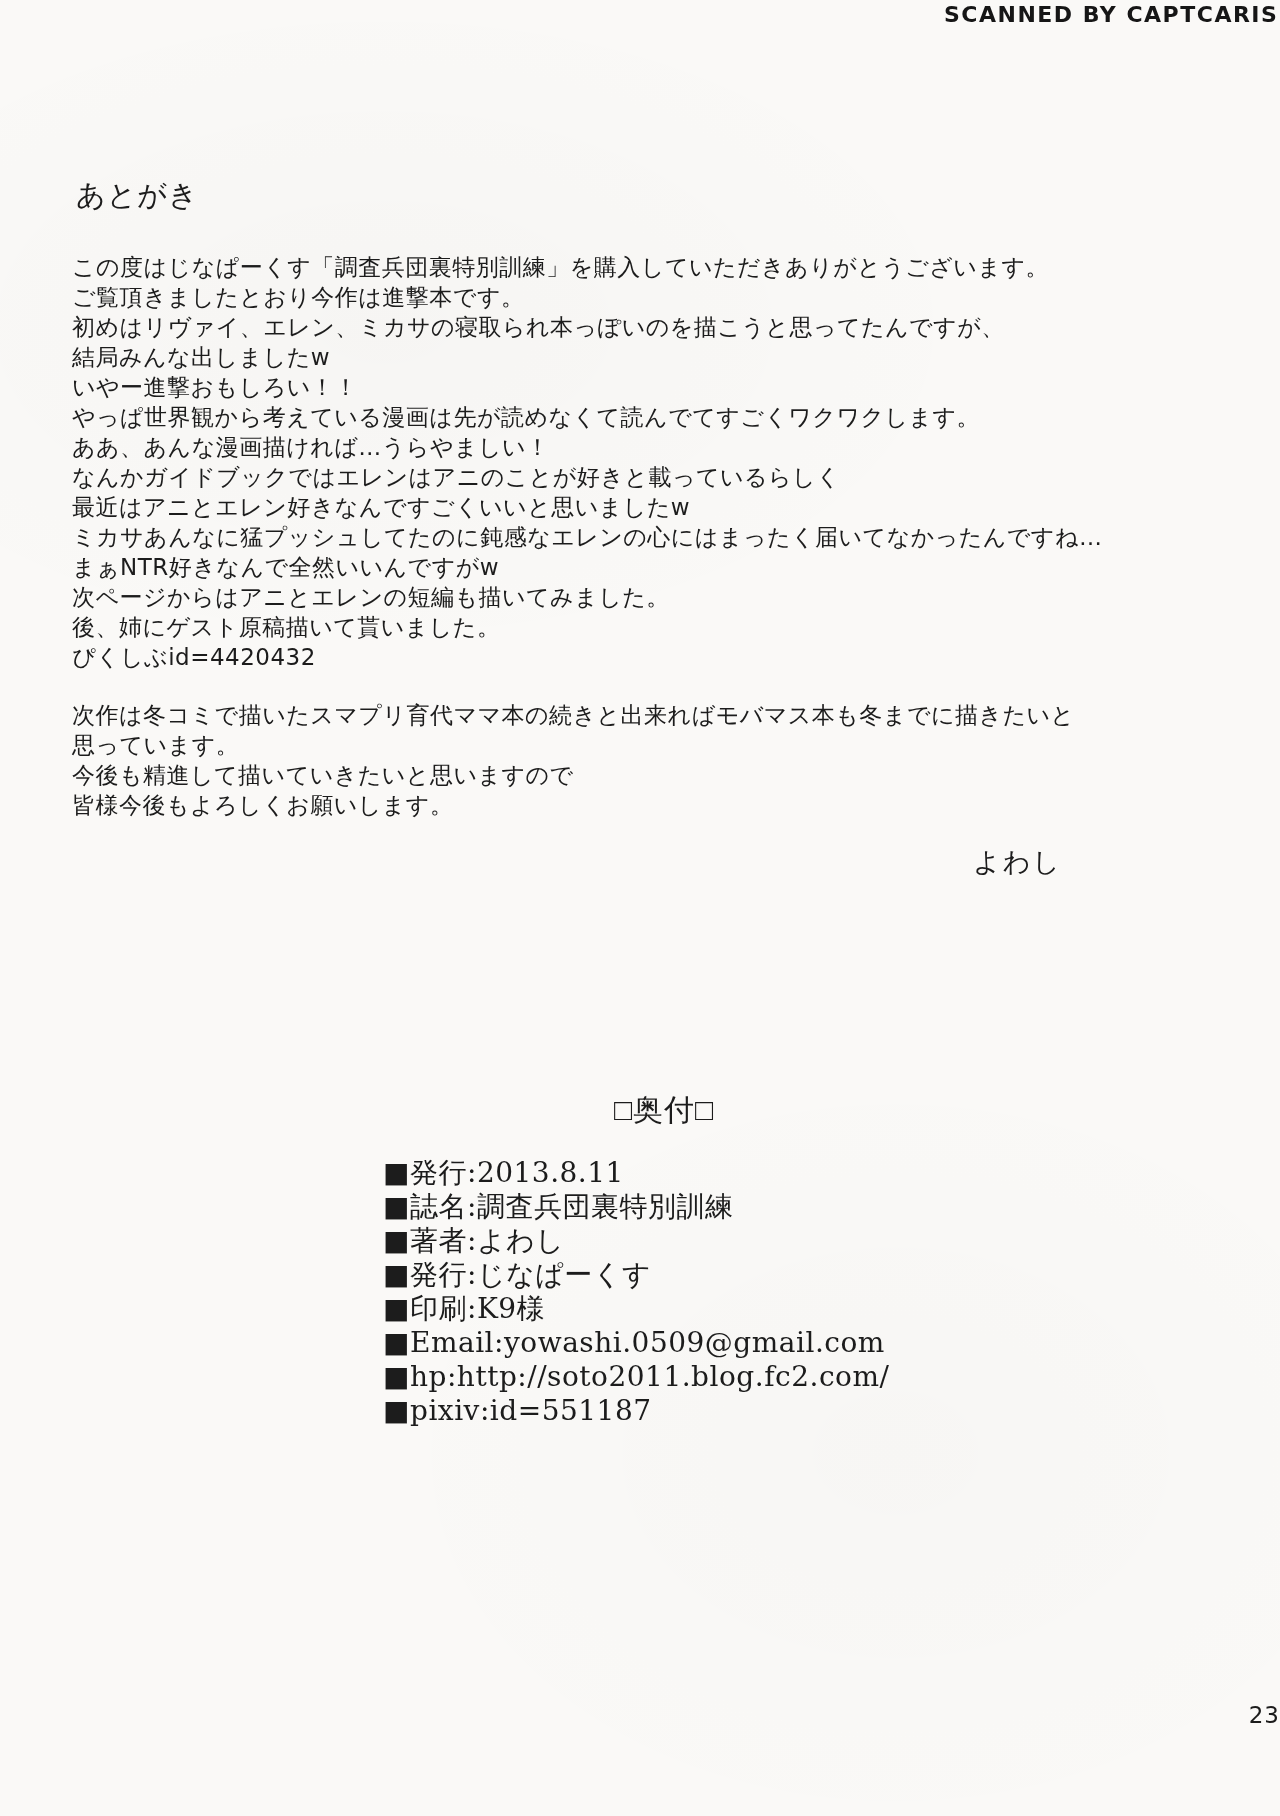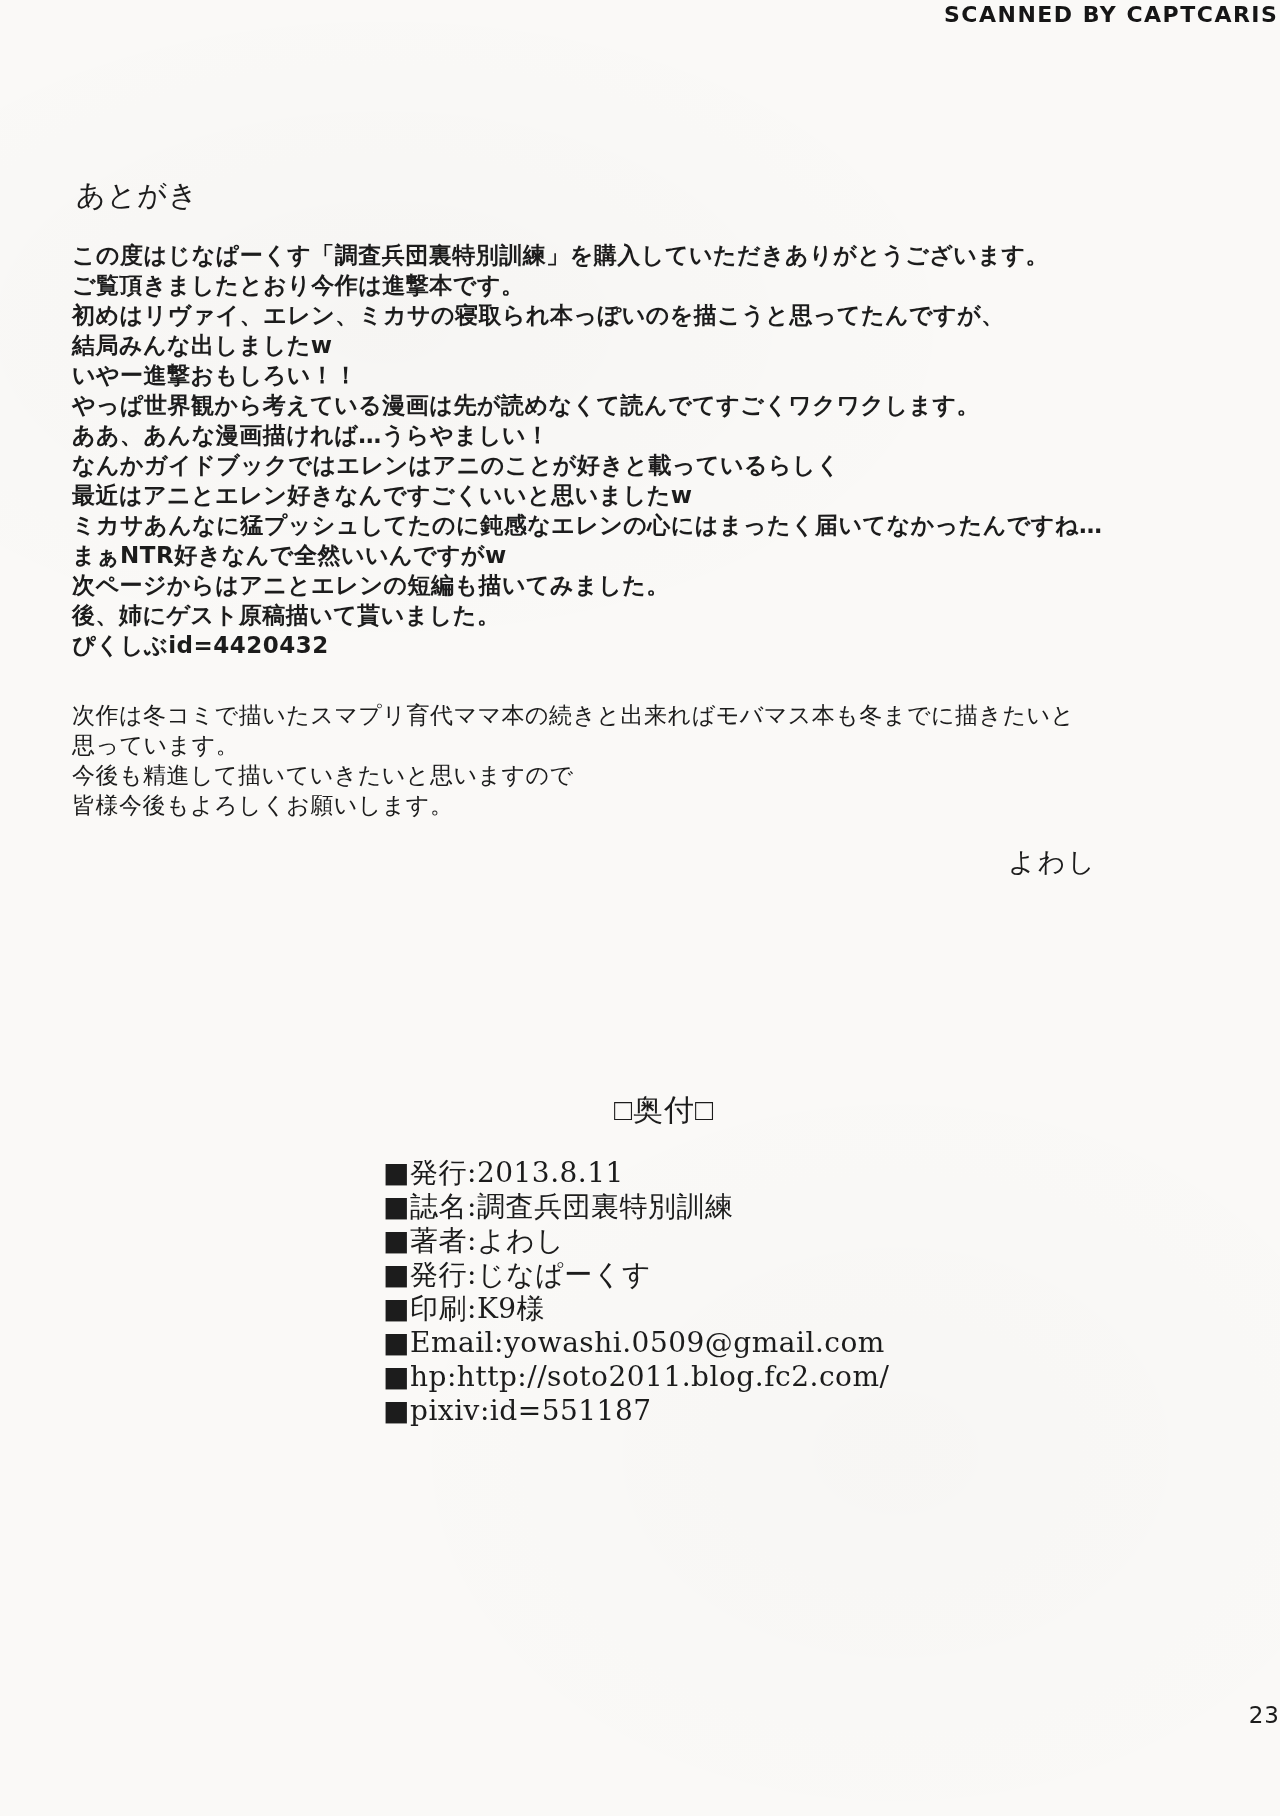--- a/index.html
+++ b/index.html
@@ -47,25 +47,25 @@
     letter-spacing: 1px;
   }
   .para {
     position: absolute;
     left: 72px;
     font-size: 23px;
     line-height: 30px;
     white-space: nowrap;
     letter-spacing: 0.5px;
   }
-  .para-1 { top: 240px; font-weight: bold; }
+  .para-1 { top: 252px; }
   .para-2 { top: 700px; }
   .signature {
     position: absolute;
-    left: 1008px;
+    left: 973px;
     top: 844px;
     font-size: 27px;
     letter-spacing: 2px;
   }
   .colophon-title {
     position: absolute;
     left: 614px;
     top: 1090px;
     font-family: Liberation Serif, serif;
     font-size: 30px;

